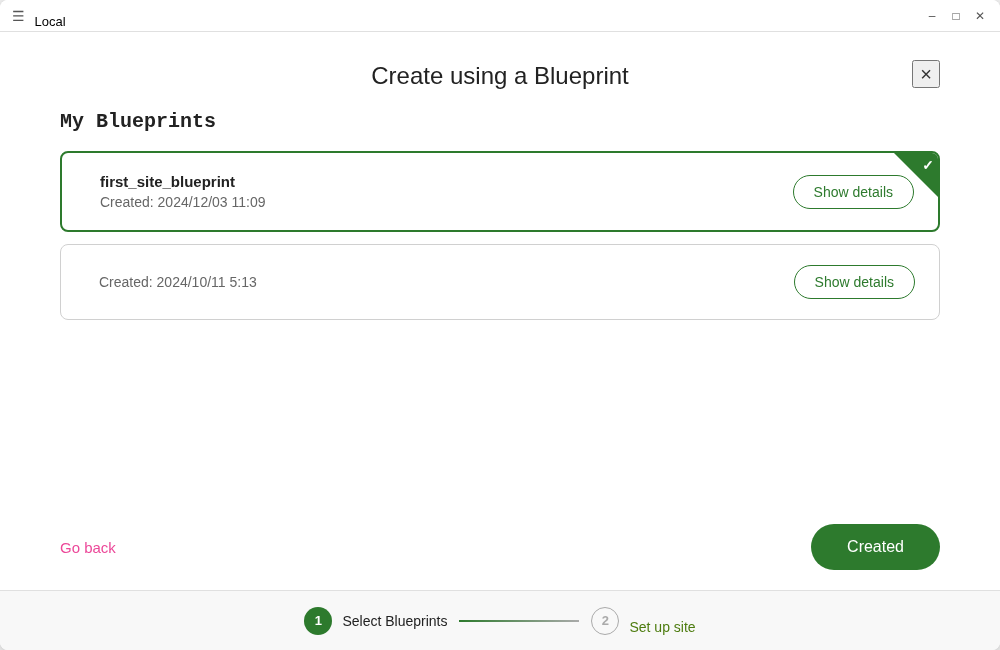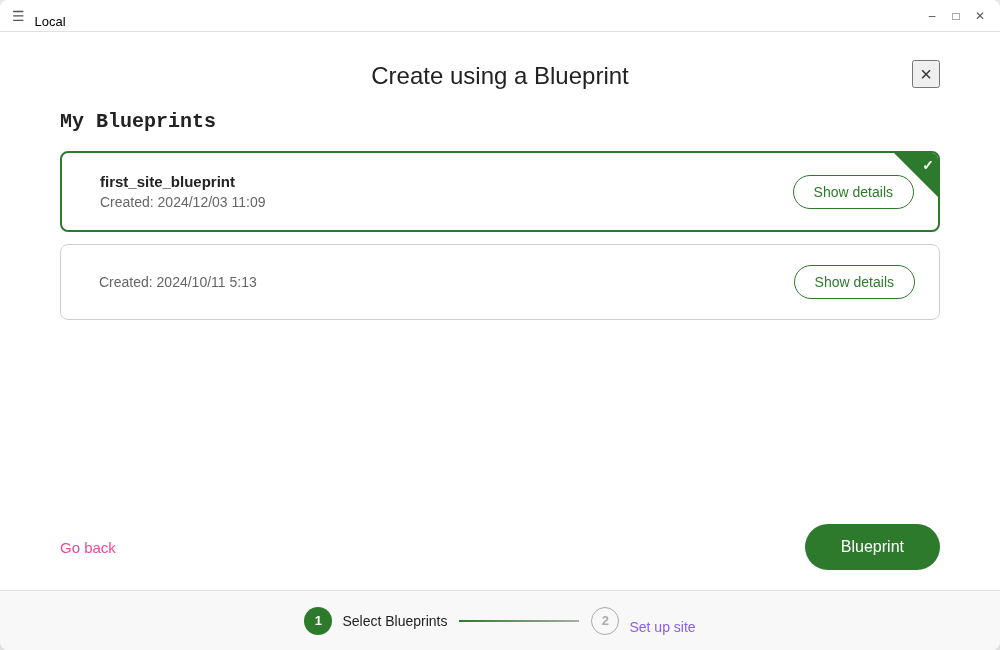--- a/index.html
+++ b/index.html
@@ -258,21 +258,21 @@
     .step-label {
       font-size: 14px;
     }
 
     .step-label.active {
       color: #222;
       font-weight: 500;
     }
 
     .step-label.inactive {
-      color: #8b5cf6;
+      color: #4d7c0f;
       margin-top: 12px;
     }
 
     .step-divider {
       width: 120px;
       height: 2px;
       background: linear-gradient(to right, #2d7a2d, #aaa);
       margin: 0 12px;
     }
   </style>
@@ -320,21 +320,21 @@
         </div>
         <button class="show-details-btn">Show details</button>
       </div>
 
     </div>
 
   </div>
 
   <div class="bottom-nav">
     <button class="go-back-btn">Go back</button>
-    <button class="continue-btn">Blueprint</button>
+    <button class="continue-btn">Created</button>
   </div>
 
   <div class="footer-steps">
     <div class="step">
       <div class="step-circle active">
         <span>1</span>
       </div>
       <span class="step-label active">Select Blueprints</span>
     </div>
     <div class="step-divider"></div>

